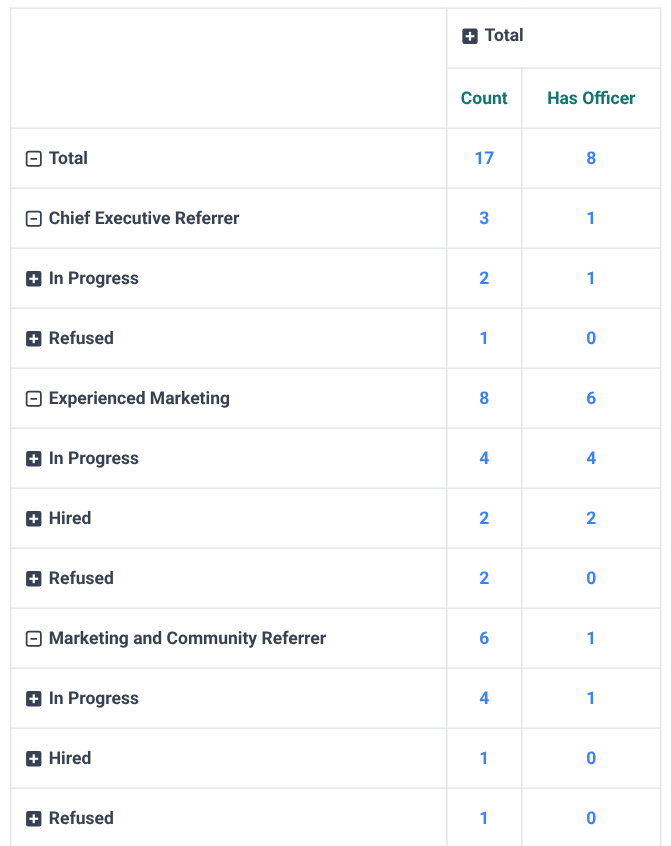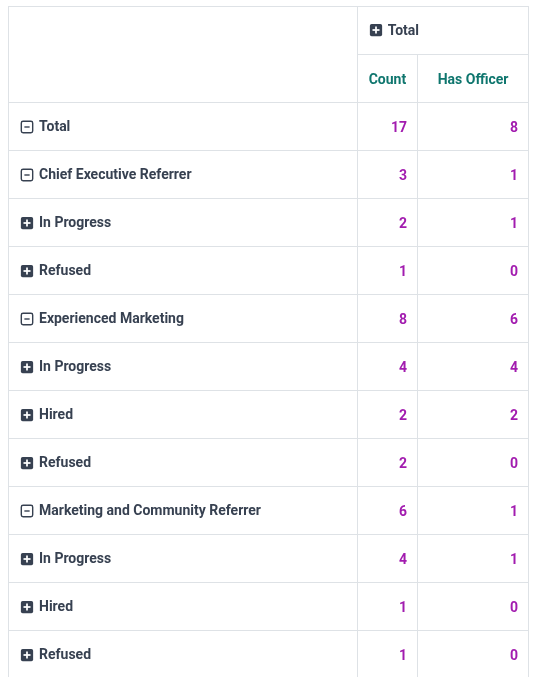--- a/index.html
+++ b/index.html
@@ -38,23 +38,23 @@
     color: #0f766e;
     font-weight: 400;
   }
   td.row-label {
     text-align: left;
     color: #374151;
     white-space: nowrap;
     overflow: hidden;
   }
   td.num {
-    text-align: right;
+    text-align: center;
     font-weight: 700;
-    color: #a21caf;
+    color: #3b82f6;
     font-variant-numeric: tabular-nums;
   }
   .indent-0 { padding-left: 10px; }
   .indent-1 { padding-left: 44px; }
   .indent-2 { padding-left: 78px; }
   .exp-icon {
     display: inline-flex;
     align-items: center;
     justify-content: center;
     width: 16px; height: 16px;

